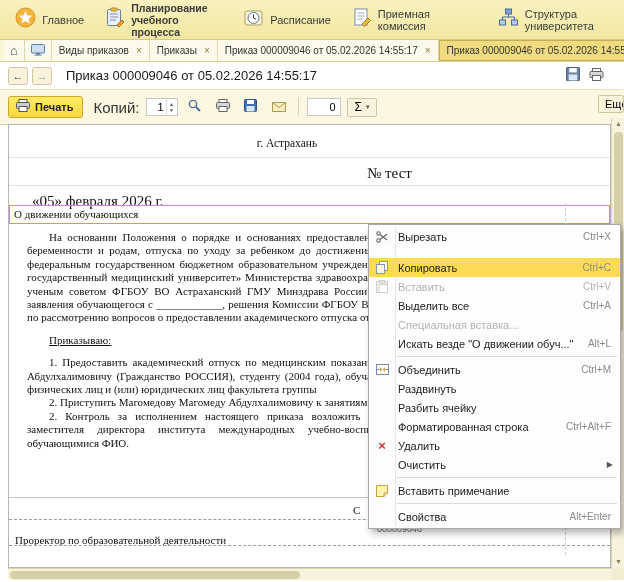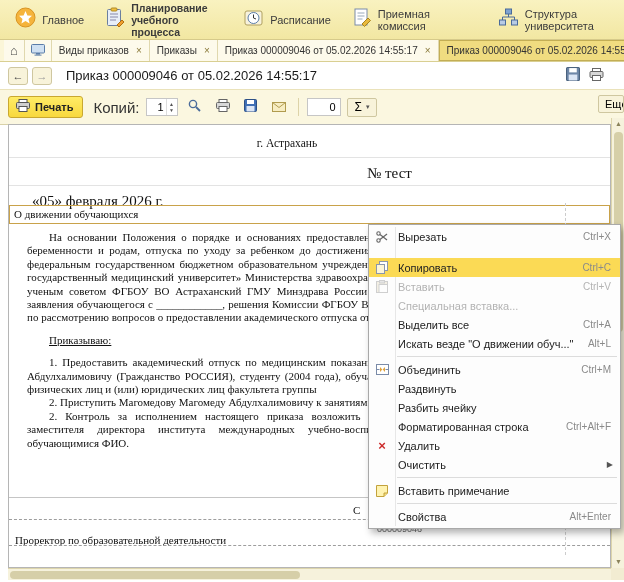--- a/index.html
+++ b/index.html
@@ -336,30 +336,30 @@
         <svg width="12" height="13" viewBox="0 0 12 13" opacity="0.45">
           <rect x="0.5" y="1.5" width="11" height="11" fill="#e8e0c8" stroke="#999"></rect>
           <rect x="3.5" y="0.5" width="5" height="2.5" fill="#ccc" stroke="#999"></rect>
           <rect x="3" y="4.5" width="8.5" height="8" fill="#fff" stroke="#999"></rect>
         </svg>
       </span>
     <span class="cm-label">Вставить</span>
     <span class="cm-shortcut">Ctrl+V</span>
   </div>
 
+  <div class="cm-item">
+    <span class="cm-ico"></span>
+    <span class="cm-label">Выделить все</span>
+    <span class="cm-shortcut">Ctrl+A</span>
+  </div>
+
   <div class="cm-item disabled">
     <span class="cm-ico"></span>
     <span class="cm-label">Специальная вставка...</span>
     <span class="cm-shortcut"></span>
-  </div>
-
-  <div class="cm-item">
-    <span class="cm-ico"></span>
-    <span class="cm-label">Выделить все</span>
-    <span class="cm-shortcut">Ctrl+A</span>
   </div>
 
   <div class="cm-item">
     <span class="cm-ico"></span>
     <span class="cm-label">Искать везде "О движении обуч..."</span>
     <span class="cm-shortcut">Alt+L</span>
   </div>
 
   <div class="cm-sep"></div>
 

